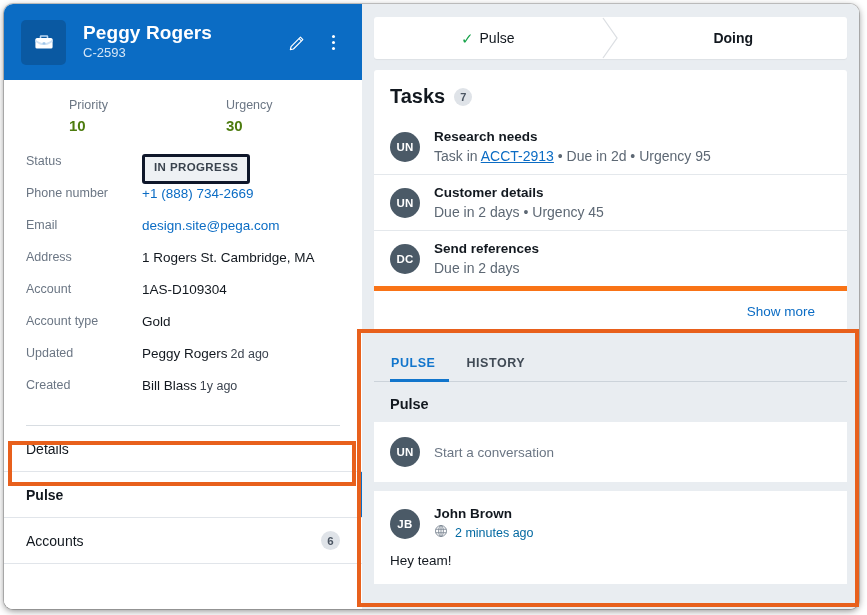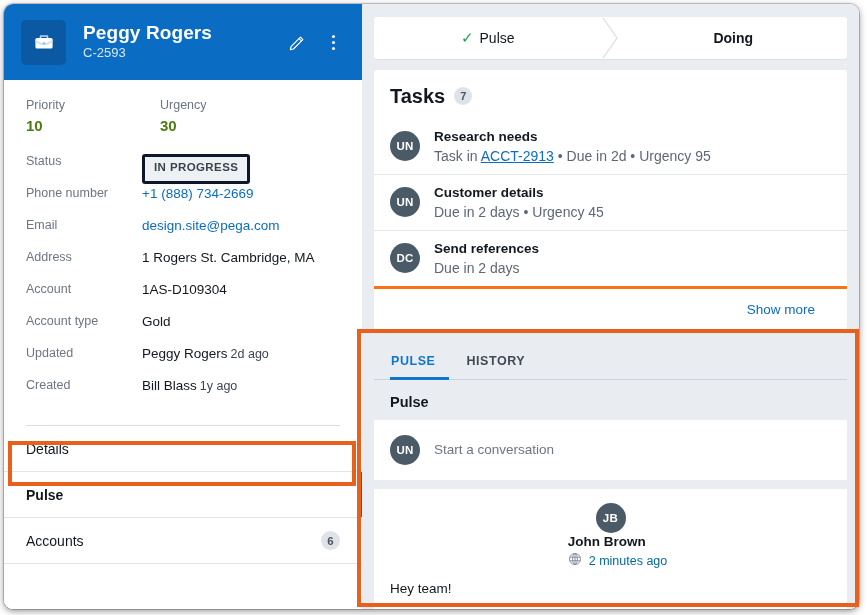--- a/index.html
+++ b/index.html
@@ -86,21 +86,21 @@
     display: flex;
     align-items: center;
     justify-content: center;
     cursor: pointer;
   }
   .dots { display: flex; flex-direction: column; gap: 3px; align-items: center; }
   .dots i { width: 3px; height: 3px; background: #ffffff; border-radius: 50%; display: block; }
 
   .lp-body { padding: 16px 22px 0 22px; }
   .kpi-row { display: flex; margin-bottom: 16px; }
-  .kpi { width: 134px; }
+  .kpi { width: 134px; margin-left: 43px; }
   .kpi-label {
     font-size: 12.5px;
     color: #6b7684;
     line-height: 18px;
   }
   .kpi-value {
     font-size: 15px;
     font-weight: bold;
     color: #4d7c0f;
     line-height: 22px;
@@ -274,21 +274,21 @@
     display: flex;
     align-items: center;
     justify-content: center;
     letter-spacing: .3px;
   }
   .task-txt { margin-left: 14px; min-width: 0; }
   .task-name { font-size: 13.5px; font-weight: bold; color: #12181f; line-height: 18px; }
   .task-meta { font-size: 14px; color: #5d6874; line-height: 18px; margin-top: 1px; }
   .task-meta a { color: #0b6cc4; text-decoration: underline; }
   .show-more-row {
-    border-top: 3px solid #f97316;
+    border-top: 5px solid #f97316;
     padding: 11px 16px 12px 0;
     text-align: right;
   }
   .show-more {
     color: #0b6cc4;
     font-size: 13.5px;
     cursor: pointer;
     padding-right: 16px;
   }
 
@@ -337,21 +337,21 @@
   .composer .ph {
     margin-left: 14px;
     font-size: 13.5px;
     color: #6b7684;
   }
   .post {
     background: #ffffff;
     padding: 14px 16px 16px 16px;
     margin-top: 9px;
   }
-  .post-head { display: flex; align-items: center; flex-direction: column; }
+  .post-head { display: flex; align-items: center; }
   .post-meta { margin-left: 14px; }
   .post-author { font-size: 13.5px; font-weight: bold; color: #12181f; line-height: 17px; }
   .post-time-row { display: flex; align-items: center; margin-top: 2px; }
   .post-time { font-size: 12.5px; color: #0369a1; margin-left: 7px; }
   .post-body { font-size: 13.5px; color: #12181f; margin-top: 11px; }
 
   .hl-pulse {
     position: absolute;
     left: 357px;
     top: 329px;

